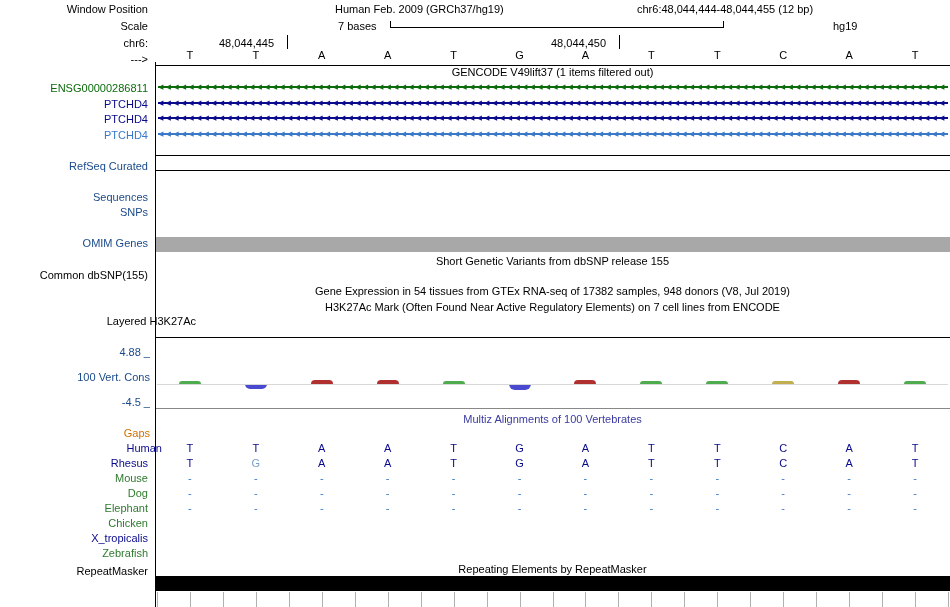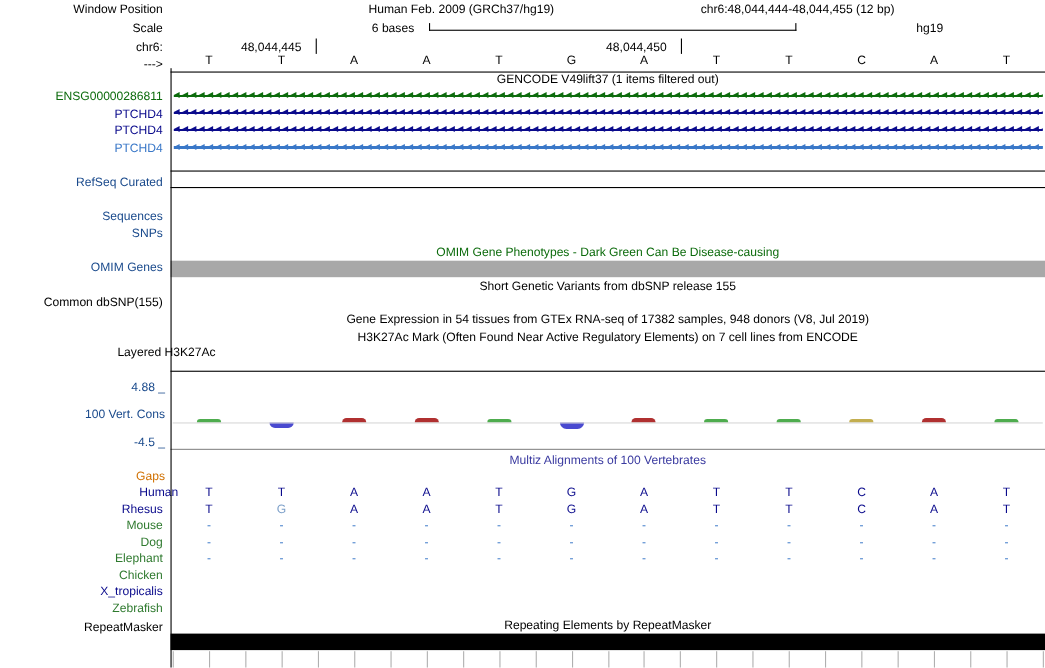--- a/index.html
+++ b/index.html
@@ -46,21 +46,21 @@
 <div class="browser">
 
   <div class="label" style="left:0;top:3px;width:148px;">Window Position</div>
   <div class="label" style="left:0;top:20px;width:148px;">Scale</div>
   <div class="label" style="left:0;top:37px;width:148px;">chr6:</div>
   <div class="label" style="left:0;top:53px;width:148px;">---&gt;</div>
 
   <div class="center" style="left:335px;top:3px;">Human Feb. 2009 (GRCh37/hg19)</div>
   <div class="center" style="left:637px;top:3px;">chr6:48,044,444-48,044,455 (12 bp)</div>
 
-  <div class="center" style="left:338px;top:20px;">6 bases</div>
+  <div class="center" style="left:338px;top:20px;">7 bases</div>
   <div class="ruler" style="left:390px;top:27px;width:334px;"></div>
   <div class="rulerend" style="left:390px;top:21px;"></div>
   <div class="rulerend" style="left:723px;top:21px;"></div>
   <div class="center" style="left:833px;top:20px;">hg19</div>
 
   <div class="center" style="left:219px;top:37px;">48,044,445</div>
   <div class="cursorline" style="left:287px;top:35px;height:14px;"></div>
   <div class="center" style="left:551px;top:37px;">48,044,450</div>
   <div class="cursorline" style="left:619px;top:35px;height:14px;"></div>
 
@@ -98,21 +98,20 @@
     </div>
 
   <div class="hr" style="top:155px;"></div>
   <div class="genename" style="left:0;top:160px;width:148px;color:#1a4a8c;">RefSeq Curated</div>
   <div class="hr" style="top:170px;"></div>
 
   <div class="genename" style="left:0;top:191px;width:148px;color:#1a4a8c;">Sequences</div>
 
   <div class="genename" style="left:0;top:206px;width:148px;color:#1a4a8c;">SNPs</div>
 
-  <div class="track-title" style="top:224px;color:#0c6b0c;font-weight:normal;">OMIM Gene Phenotypes - Dark Green Can Be Disease-causing</div>
   <div class="genename" style="left:0;top:237px;width:148px;color:#1a4a8c;">OMIM Genes</div>
   <div class="gray-bar" style="top:237px;height:15px;"></div>
 
   <div class="track-title" style="top:255px;">Short Genetic Variants from dbSNP release 155</div>
   <div class="genename" style="left:0;top:269px;width:148px;color:#000;">Common dbSNP(155)</div>
 
   <div class="track-title" style="top:285px;">Gene Expression in 54 tissues from GTEx RNA-seq of 17382 samples, 948 donors (V8, Jul 2019)</div>
   <div class="track-title" style="top:301px;">H3K27Ac Mark (Often Found Near Active Regulatory Elements) on 7 cell lines from ENCODE</div>
   <div class="genename" style="left:0;top:315px;width:148px;color:#000;margin-left:48px;">Layered H3K27Ac</div>
   <div class="hr" style="top:337px;"></div>

